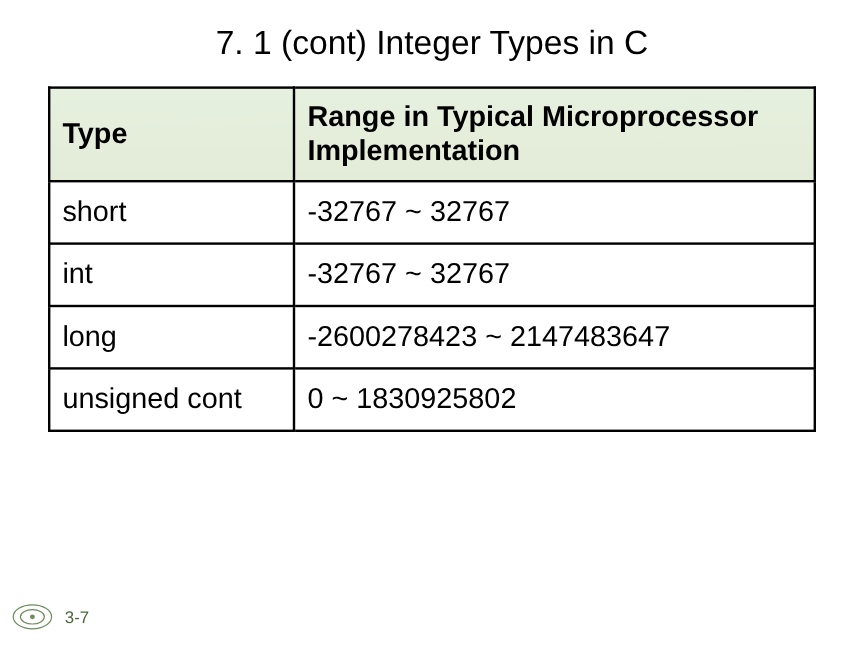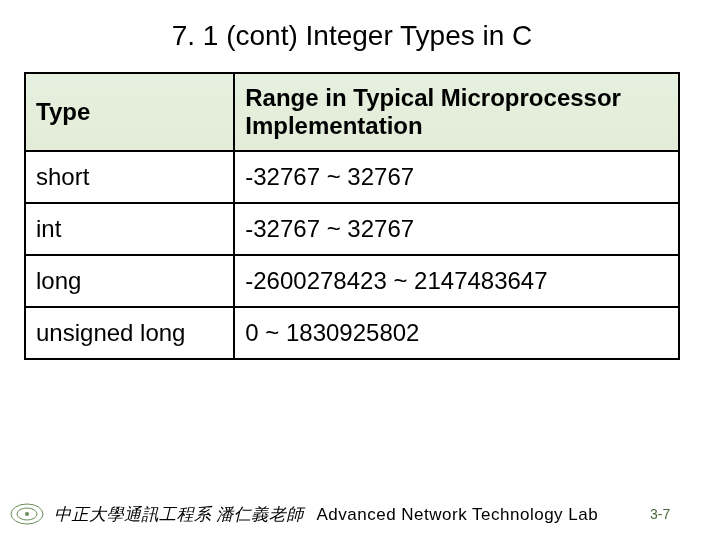--- a/index.html
+++ b/index.html
@@ -1,17 +1,17 @@
 <!DOCTYPE html>
 <html><head>
 <meta charset="utf-8">
 <style>
   * { box-sizing: border-box; margin: 0; padding: 0; }
   html, body { width: 720px; height: 540px; font-family: Arial, "Microsoft JhengHei", sans-serif; background: #fff; color: #000; }
-  .slide { width: 704px; height: 540px; position: relative; padding: 14px 24px 0 24px; }
+  .slide { width: 704px; height: 540px; position: relative; padding: 14px 24px 0 40px; }
   .title { font-size: 28px; font-weight: 400; text-align: center; margin: 6px 0 20px 0; white-space: pre; }
   table { border-collapse: collapse; width: 100%; table-layout: fixed; }
   col.c1 { width: 32%; }
   col.c2 { width: 68%; }
   th, td { border: 2px solid #000; padding: 10px 10px; font-size: 24px; text-align: left; vertical-align: middle; font-weight: 400; }
   th { font-weight: 700; background: linear-gradient(#e6f0de, #e2ecd8); }
   td { height: 52px; margin-left: 48px; }
   .footer { position: absolute; left: 0; right: 0; bottom: 10px; height: 32px; display: flex; align-items: center; }
   .footer .logo { width: 54px; display: flex; align-items: center; justify-content: center; }
   .footer .logo svg { display: block; }
@@ -44,34 +44,30 @@
       </tr>
       <tr>
         <td>int</td>
         <td>-32767 ~ 32767</td>
       </tr>
       <tr>
         <td>long</td>
         <td>-2600278423 ~ 2147483647</td>
       </tr>
       <tr>
-        <td>unsigned long</td>
+        <td>unsigned cont</td>
         <td>0 ~ 1830925802</td>
       </tr>
     </tbody>
   </table>
 
   <div class="footer">
     <div class="logo">
       <svg width="38" height="28" viewBox="0 0 38 28">
         <ellipse cx="19" cy="14" rx="16" ry="10" fill="none" stroke="#6b8e5a" stroke-width="1"></ellipse>
         <ellipse cx="19" cy="14" rx="10" ry="6" fill="none" stroke="#6b8e5a" stroke-width="1"></ellipse>
         <circle cx="19" cy="14" r="2" fill="#6b8e5a"></circle>
       </svg>
     </div>
-    <div class="center">
-      <span>中正大學通訊工程系 潘仁義老師</span>
-      <span class="lab">Advanced Network Technology Lab</span>
-    </div>
     <div class="pagenum">3-7</div>
   </div>
 
 </div>
 
 </body></html>

